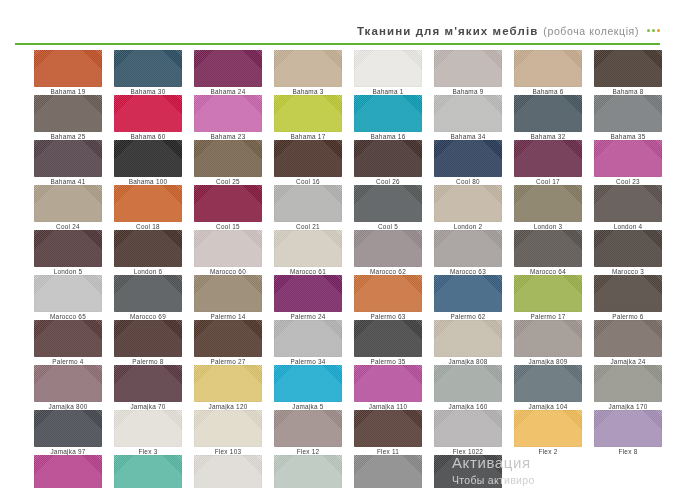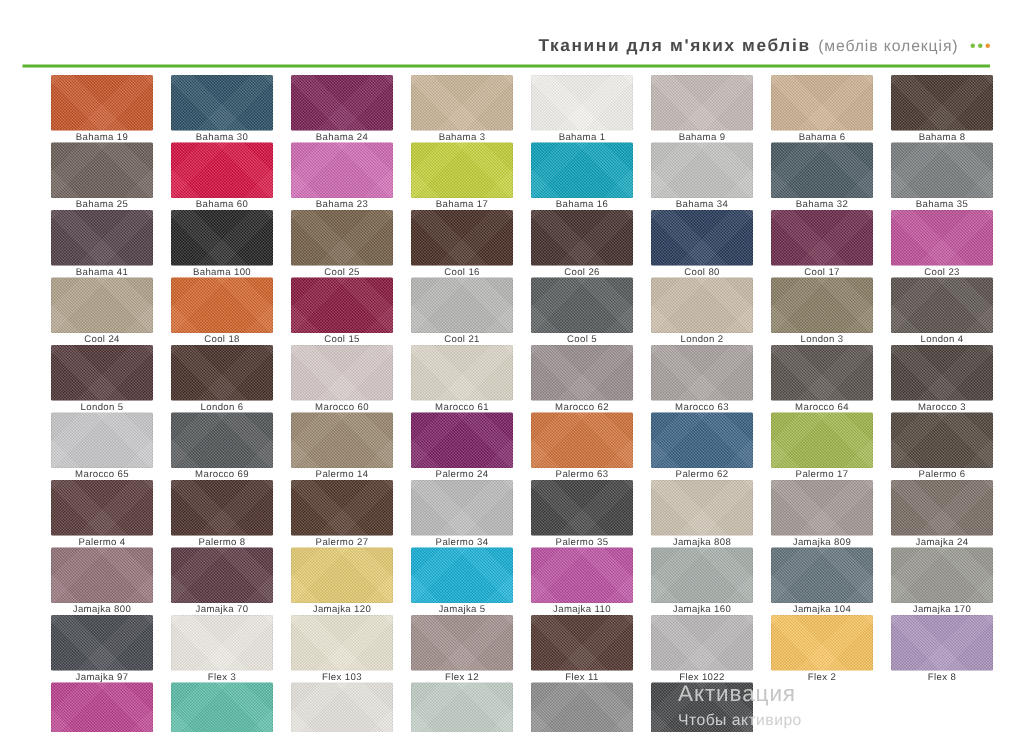--- a/index.html
+++ b/index.html
@@ -143,21 +143,21 @@
     color: #cfcfcf;
     letter-spacing: 0.3px;
   }
 </style>
 </head>
 <body>
 
 <div class="header">
   <div class="title-row">
     <span class="title-main">Тканини для м'яких меблів</span>
-    <span class="title-sub">(меблів колекція)</span>
+    <span class="title-sub">(робоча колекція)</span>
     <span class="dots">
         <i style="background: rgb(127, 191, 63);"></i>
         <i style="background: rgb(127, 191, 63);"></i>
         <i style="background: rgb(232, 150, 47);"></i>
       </span>
   </div>
   <div class="rule" style="background: rgb(92, 179, 49);"></div>
 </div>
 
 <div class="grid">

